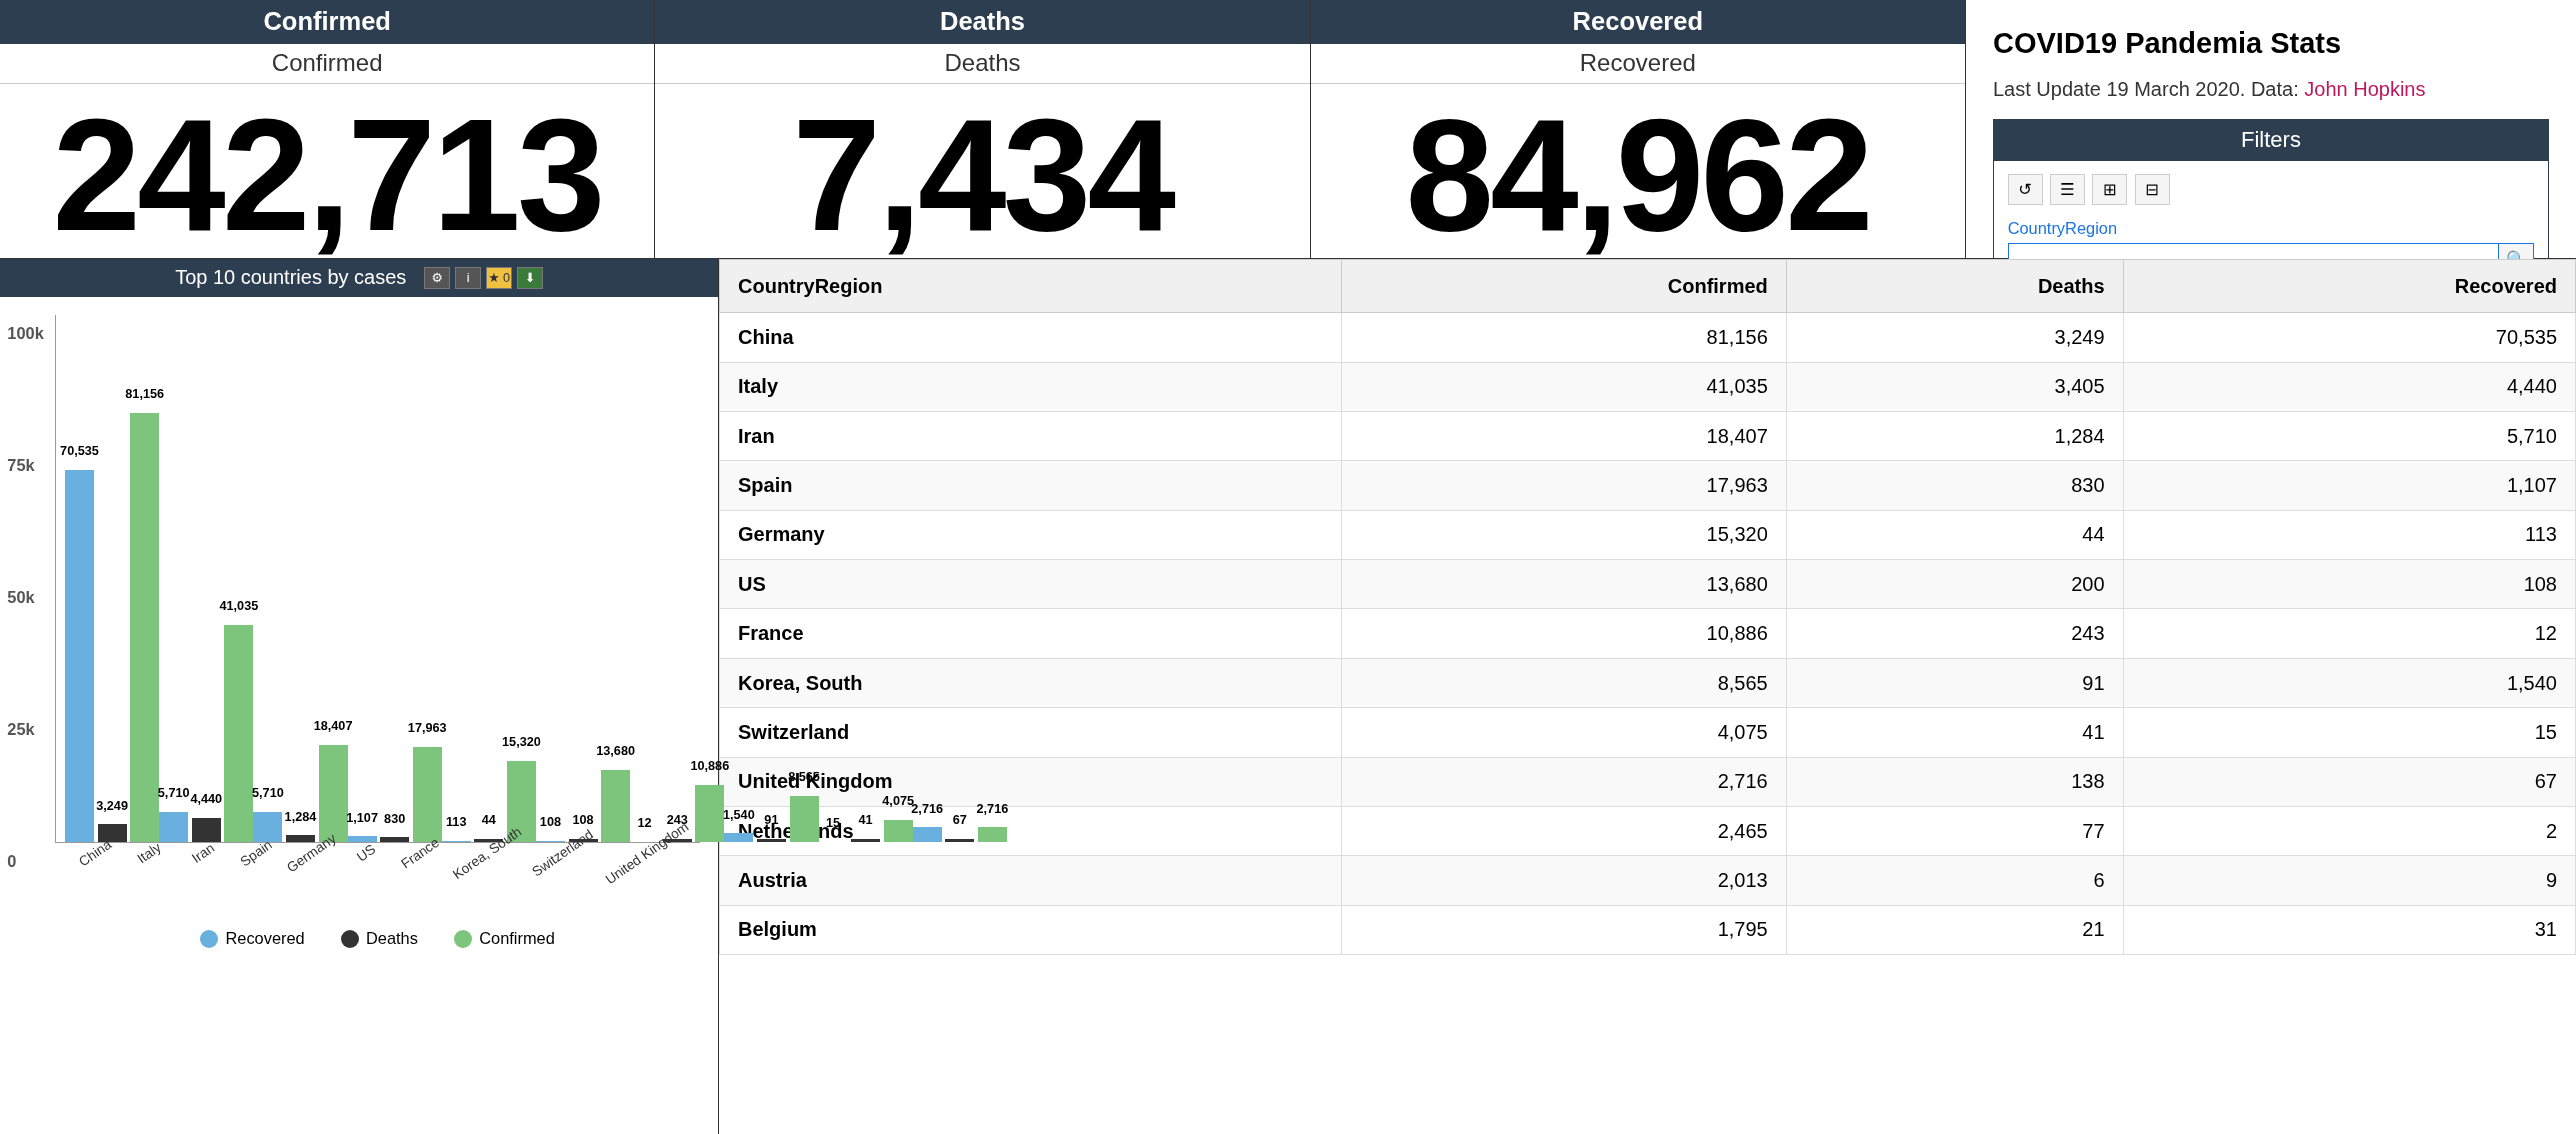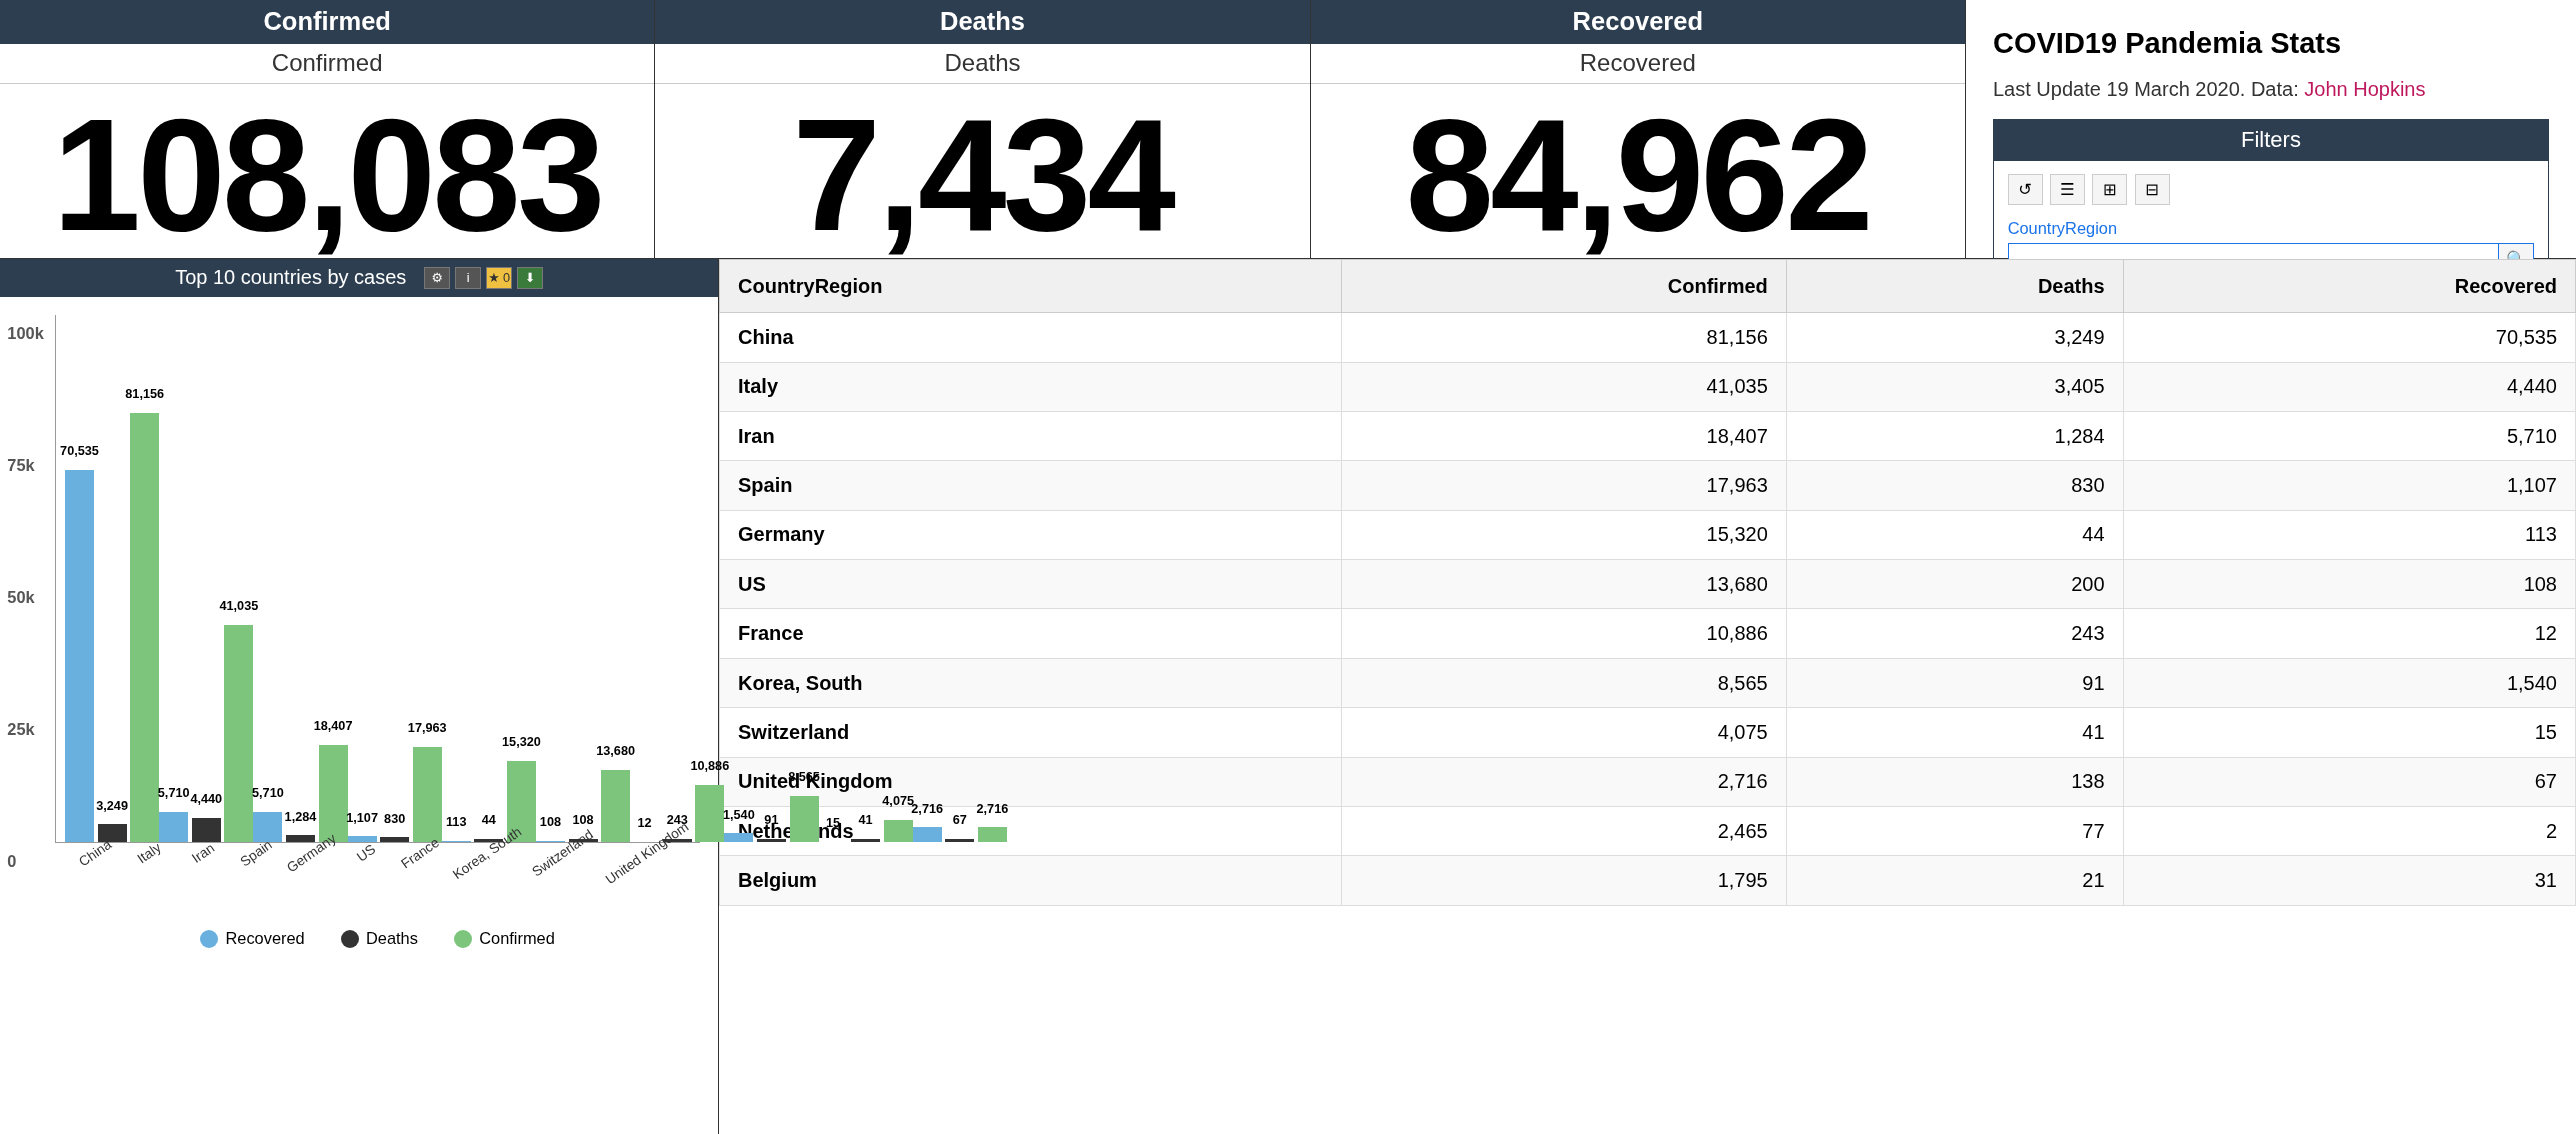--- a/index.html
+++ b/index.html
@@ -326,21 +326,21 @@
     }
   </style>
 </head>
 <body>
 
 <div class="top-row">
 
   <div class="stat-card">
     <div class="stat-card-header">Confirmed</div>
     <div class="stat-card-subheader">Confirmed</div>
-    <div class="stat-card-value">108,083</div>
+    <div class="stat-card-value">242,713</div>
   </div>
 
   <div class="stat-card">
     <div class="stat-card-header">Deaths</div>
     <div class="stat-card-subheader">Deaths</div>
     <div class="stat-card-value">7,434</div>
   </div>
 
   <div class="stat-card">
     <div class="stat-card-header">Recovered</div>
@@ -609,20 +609,26 @@
             <td>138</td>
             <td>67</td>
           </tr>
           <tr>
             <td>Netherlands</td>
             <td>2,465</td>
             <td>77</td>
             <td>2</td>
           </tr>
           <tr>
+            <td>Austria</td>
+            <td>2,013</td>
+            <td>6</td>
+            <td>9</td>
+          </tr>
+          <tr>
             <td>Belgium</td>
             <td>1,795</td>
             <td>21</td>
             <td>31</td>
           </tr>
         </tbody>
     </table>
   </div>
 </div>
 

